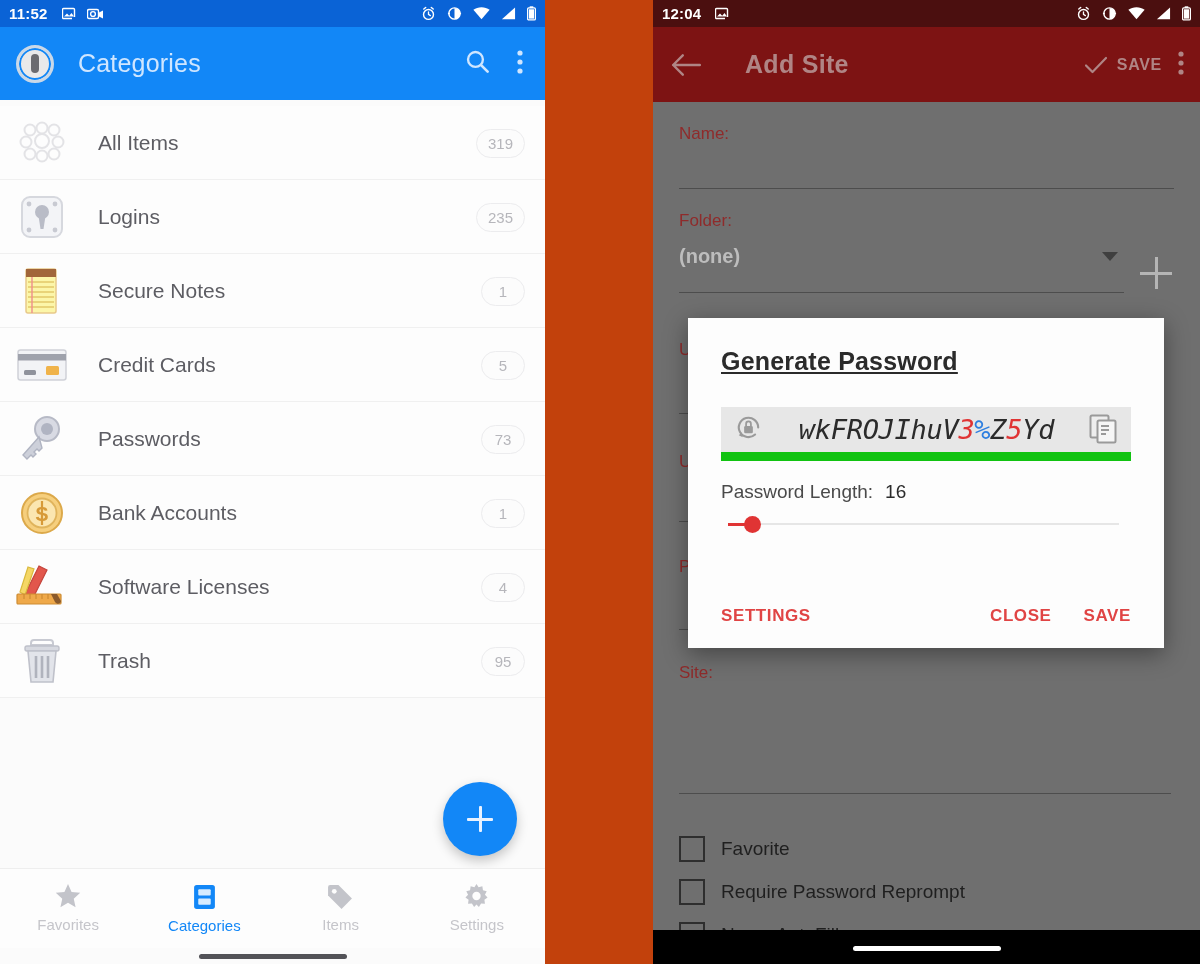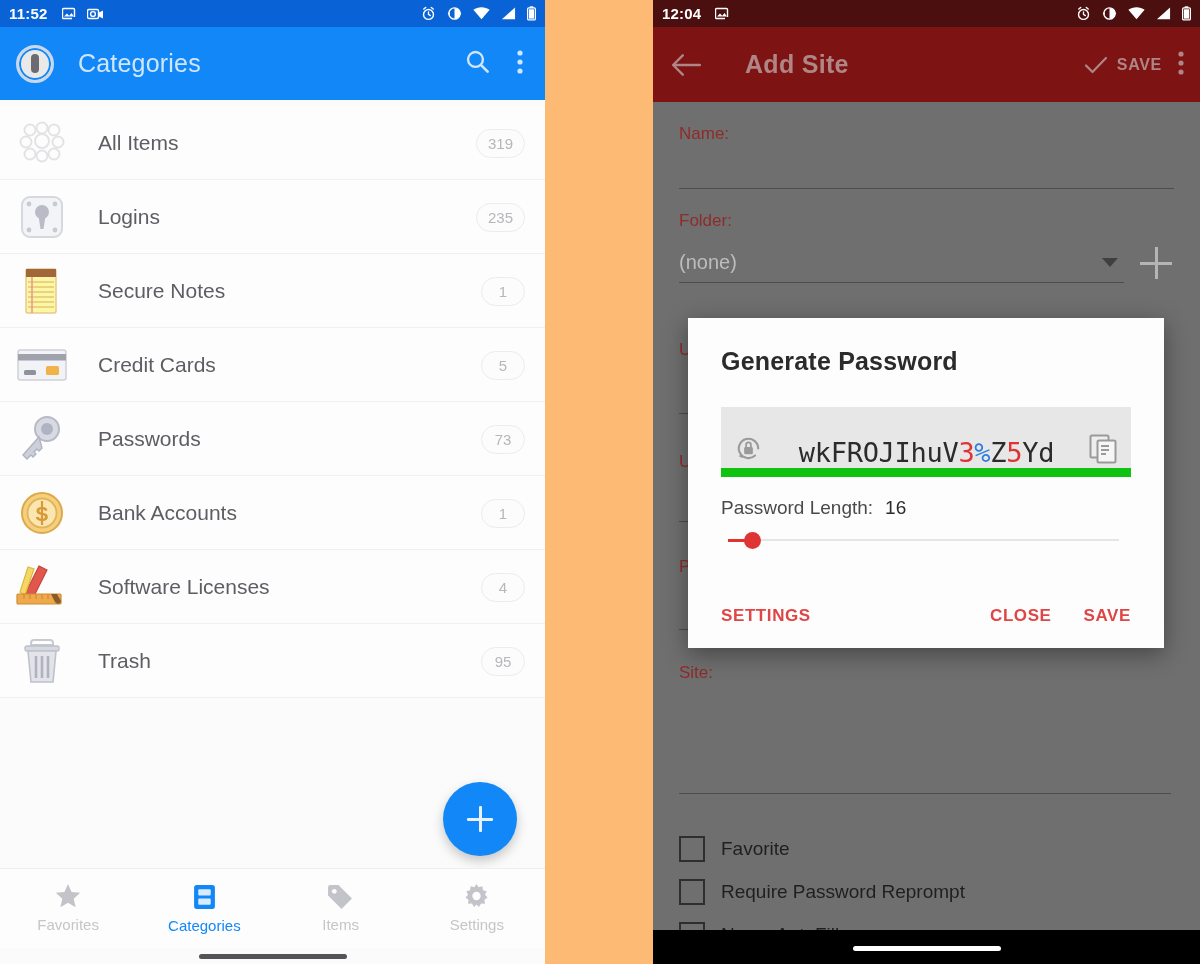--- a/index.html
+++ b/index.html
@@ -1,18 +1,18 @@
 <!DOCTYPE html>
 <html><head>
 <meta charset="utf-8">
 <style>
   * { margin:0; padding:0; box-sizing:border-box; }
   html,body { width:1200px; height:964px; background:#ffffff;
               font-family:"Liberation Sans", sans-serif; overflow:hidden; }
-  .screen { position:relative; width:1200px; height:964px; background:#fdba74; }
+  .screen { position:relative; width:1200px; height:964px; background:#c2410c; }
 
   
   .panel-left { position:absolute; left:0; top:0; width:545px; height:964px;
                 background:#fbfbfb; overflow:hidden; }
 
   .statusbar-l { height:27px; background:#0a63d6; display:flex; align-items:center;
                  padding:0 9px; color:#ffffff; }
   .sb-time { font-size:15px; font-weight:bold; letter-spacing:.2px; }
   .sb-left-icons { display:flex; gap:10px; margin-left:14px; align-items:center; }
   .sb-right { margin-left:auto; display:flex; gap:11px; align-items:center; }
@@ -76,23 +76,23 @@
   .save-wrap { display:flex; align-items:center; gap:10px; }
   .save-text { font-size:16px; color:#b08585; font-weight:bold; letter-spacing:.7px; }
 
   .form-area { position:relative; padding:0 26px; }
   .field { margin-top:22px; }
   .field-label { font-size:17px; color:#8f2b2b; }
   .field-line { margin-top:44px; height:1px; background:#4d4d4d; }
   .field-value { font-size:20px; color:#bdbdbd; }
 
   .folder-row { display:flex; align-items:flex-end; gap:14px; margin-top:14px; }
-  .folder-select { flex:1; position:relative; padding-bottom:8px;
+  .folder-select { flex:1; position:relative; padding-bottom:24px;
                    border-bottom:1px solid #4d4d4d; display:flex;
-                   align-items:center; }
+                   align-items:center;font-weight:bold; }
   .caret { width:0; height:0; border-left:8px solid transparent;
            border-right:8px solid transparent; border-top:9px solid #3f3f3f;
            margin-left:auto; margin-right:6px; }
   .plus-btn { position:relative; width:36px; height:36px; flex:0 0 auto;
               margin-bottom:2px; }
   .plus-btn::before, .plus-btn::after { content:""; position:absolute;
               background:#b5b5b5; }
   .plus-btn::before { left:2px; right:2px; top:17px; height:2.5px; }
   .plus-btn::after { top:2px; bottom:2px; left:17px; width:2.5px; }
 
@@ -111,23 +111,23 @@
 
   .navbar-r { position:absolute; left:0; right:0; bottom:0; height:34px;
               background:#000000; }
   .gesture-r { position:absolute; left:50%; transform:translateX(-50%); bottom:13px;
                width:148px; height:5px; border-radius:3px; background:#ffffff; }
 
   
   .dialog { position:absolute; left:35px; top:318px; width:476px; height:330px;
             background:#fdfdfd; box-shadow:0 6px 22px rgba(0,0,0,.38); }
   .dlg-title { font-size:25px; color:#2b2b2b; font-weight:bold;
-               padding:29px 0 0 33px; letter-spacing:.2px; }
-  .pwd-box { margin:31px 33px 0 33px; height:61px; background:#e7e7e7;
-             display:flex; align-items:flex-end; padding:0 12px; gap:12px; }
+               padding:29px 0 0 33px; letter-spacing:.2px;text-decoration:underline; }
+  .pwd-box { margin:31px 33px 0 33px; height:45px; background:#e7e7e7;
+             display:flex; align-items:center; padding:0 12px; gap:12px;font-style:italic; }
   .pwd-text { font-family:"DejaVu Sans Mono", monospace; font-size:27px;
               color:#2b2b2b; letter-spacing:-.3px; white-space:nowrap;
               flex:1; text-align:center; }
   .pwd-text .dig { color:#e03434; }
   .pwd-text .sym { color:#2e7fe0; }
   .strength { margin:0 33px; height:9px; background:#11c311; }
   .len-row { margin:20px 33px 0 33px; font-size:19px; color:#4a4a4a; }
   .len-row b { font-weight:normal; color:#2b2b2b; margin-left:12px; }
   .slider { margin:10px 33px 0 20px; position:relative; height:22px; }
   .slider .track { position:absolute; left:20px; right:12px; top:10px; height:2px;

